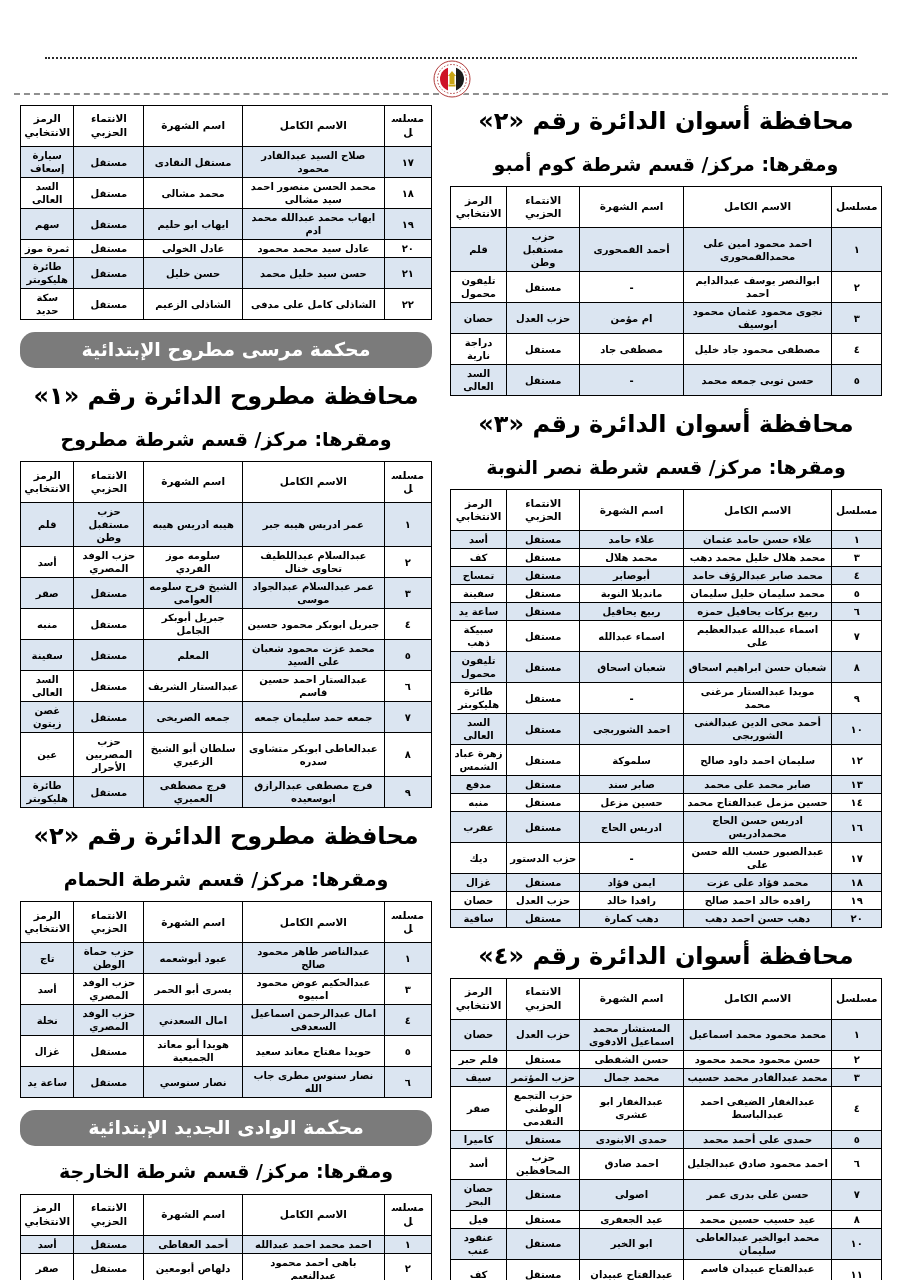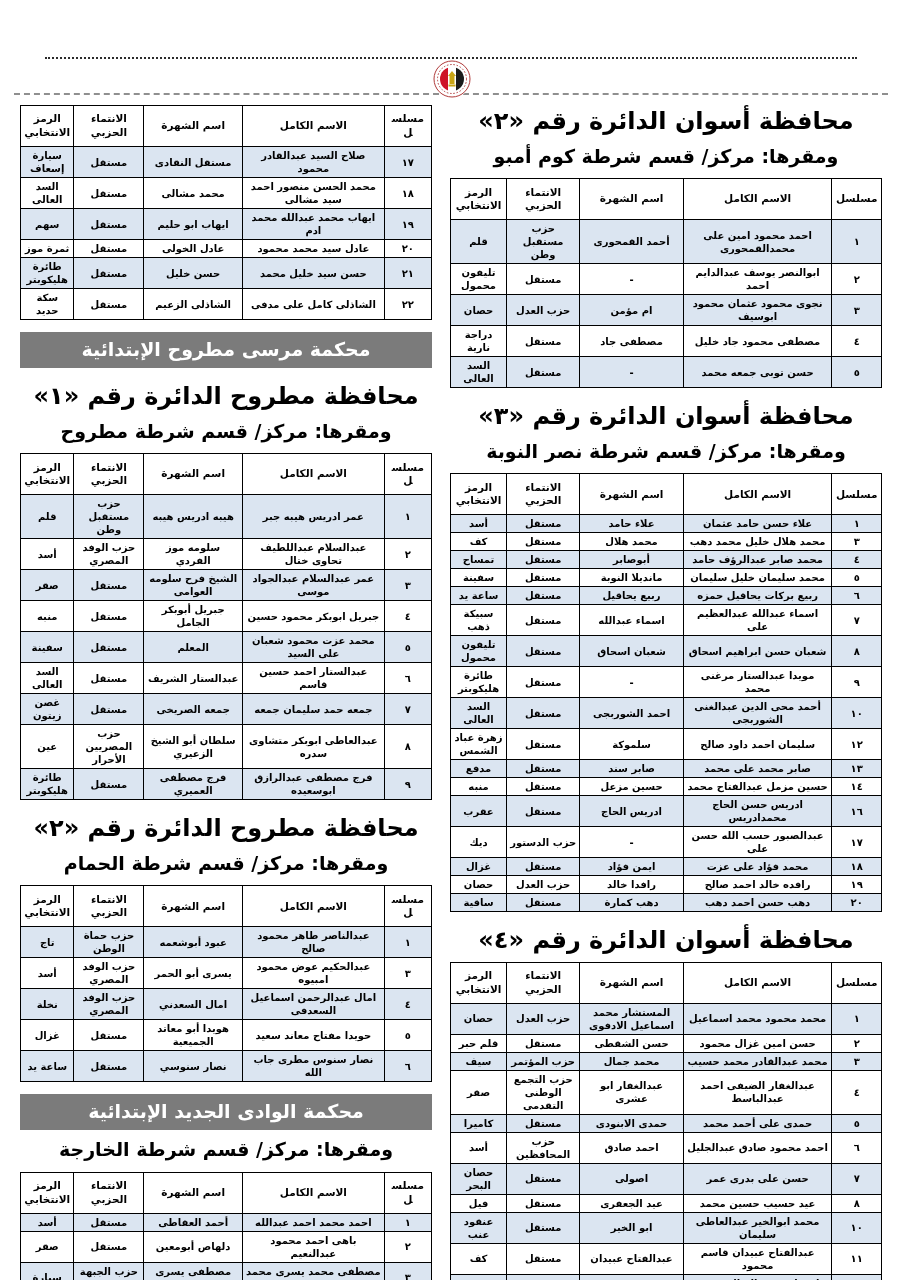--- a/index.html
+++ b/index.html
@@ -13,24 +13,24 @@
   .emblem-wrap{
     position:absolute;top:60px;left:433px;width:38px;height:38px;z-index:3;
     background:#fff;border-radius:50%;display:flex;align-items:center;justify-content:center;
   }
   .columns{position:absolute;top:103px;right:20px;left:20px;display:flex;gap:18px;align-items:flex-start;}
   .col{display:block;}
   .col-right{width:432px;}
   .col-left{width:412px;}
   .col > :first-child{margin-top:2px;}
   .section-title{font-weight:bold;font-size:24px;line-height:1.4;text-align:center;margin:12px 0 0;}
-  .section-subtitle{font-weight:bold;font-size:19px;line-height:1.4;text-align:center;margin:4px 0 9px;}
+  .section-subtitle{font-weight:bold;font-size:19px;line-height:1.4;text-align:center;margin:12px 0 9px;}
   .banner{
     background:#7b7b7b;color:#fff;font-weight:bold;font-size:19px;
-    text-align:center;padding:6px 0 8px;margin:12px 0 6px;
+    text-align:center;padding:6px 0 8px;margin:12px 0 6px;border-radius:15px;
   }
   table.candidates{width:100%;border-collapse:collapse;table-layout:fixed;margin:4px 0 10px;}
   table.candidates th,table.candidates td{
     border:1px solid #000;font-weight:bold;text-align:center;vertical-align:middle;
     padding:2px 3px;line-height:1.3;word-wrap:break-word;
   }
   table.candidates th{font-size:10.5px;height:36px;background:#fff;}
   table.candidates td{font-size:10px;}
   table.candidates tbody tr:nth-child(odd){background:#dbe5f1;}
 </style>
@@ -278,21 +278,21 @@
         <tbody>
           <tr>
             <td>١</td>
             <td>محمد محمود محمد اسماعيل</td>
             <td>المستشار محمد اسماعيل الادفوى</td>
             <td>حزب العدل</td>
             <td>حصان</td>
           </tr>
           <tr>
             <td>٢</td>
-            <td>حسن امين غزال محمود</td>
+            <td>حسن محمود محمد محمود</td>
             <td>حسن الشقطى</td>
             <td>مستقل</td>
             <td>قلم حبر</td>
           </tr>
           <tr>
             <td>٣</td>
             <td>محمد عبدالقادر محمد حسيب</td>
             <td>محمد جمال</td>
             <td>حزب المؤتمر</td>
             <td>سيف</td>

